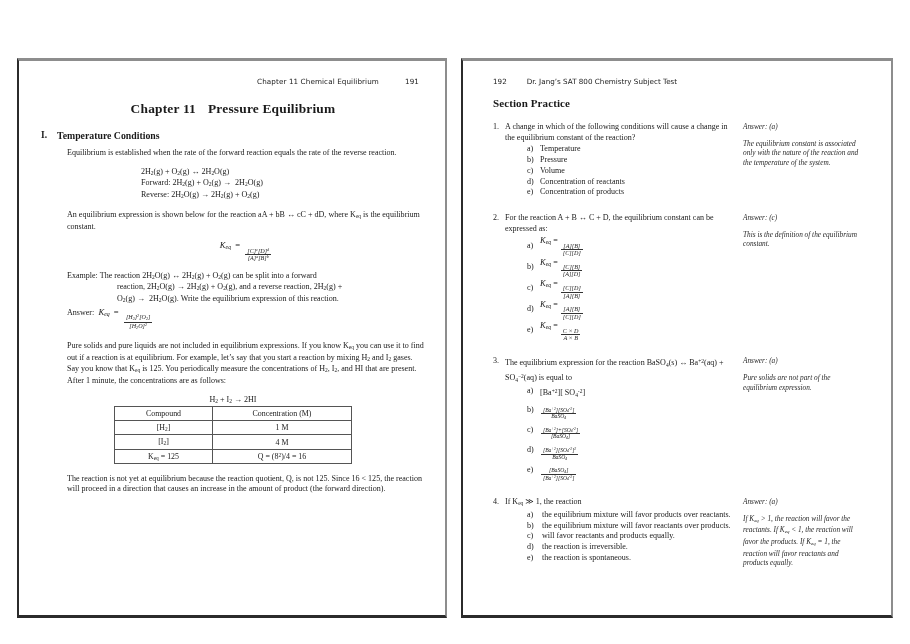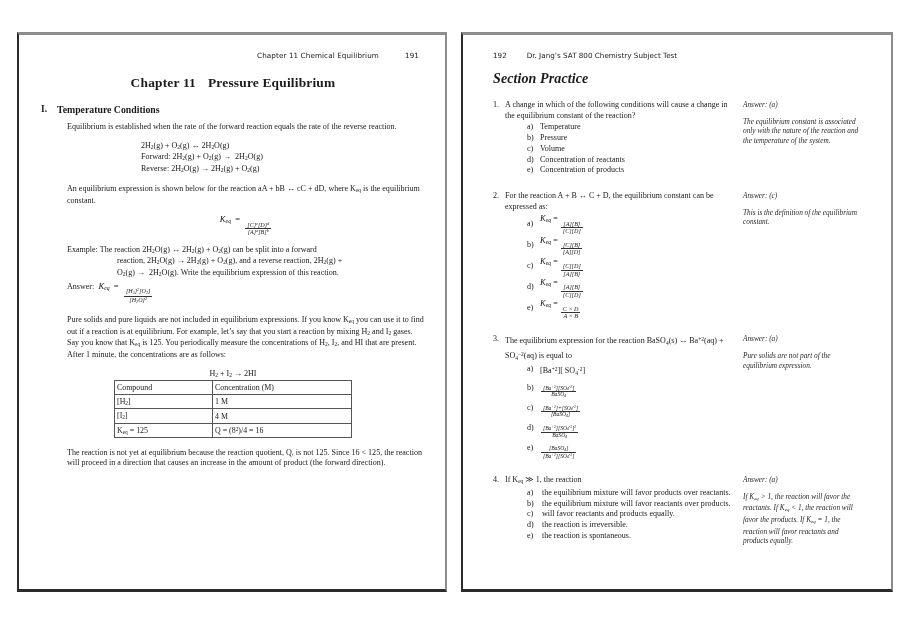--- a/index.html
+++ b/index.html
@@ -4,21 +4,21 @@
 <style>
   html,body{margin:0;padding:0;}
   body{
     width:910px;height:644px;background:#ffffff;
     font-family:"Liberation Serif", serif;
     color:#1a1a1a;overflow:hidden;
   }
   .spread{position:relative;width:910px;height:644px;}
 
   .page{
-    position:absolute;top:32px;height:560px;background:#fff;
+    position:absolute;top:58px;height:560px;background:#fff;
     border:1px solid #e9e9e9;
     border-left:2px solid #2b2b2b;
     border-top:3px solid #8d8d8d;
     border-right:2px solid #8d8d8d;
     border-bottom:3px solid #2b2b2b;
     box-sizing:border-box;
   }
   .page-left{left:17px;width:430px;}
   .page-right{left:461px;width:432px;padding-left:38px;}
 
@@ -64,31 +64,31 @@
 
   .example{margin-left:26px;font-size:8.05px;line-height:10.6px;}
   .example .hang{margin-left:50px;display:block;}
 
   .tbl-title{text-align:center;font-size:8.05px;margin:2px 0 2px 0;}
   table.data{
     border-collapse:collapse;margin:0 auto;width:238px;
     font-size:7.9px;
   }
   table.data td{
-    border:.9px solid #555;text-align:left;padding:1.1px 2px;height:11px;
+    border:.9px solid #555;text-align:center;padding:1.1px 2px;height:11px;
   }
   table.data td.c1{width:93px;}
 
   
   .rh{
     font-family:"DejaVu Sans", sans-serif;font-size:7.2px;
     display:flex;gap:20px;margin:2px 0 0 8px;
   }
-  .sp-title{font-weight:bold;font-size:14px;margin:11px 0 0 8px;
-            font-family:"Liberation Serif",serif;letter-spacing:.1px;font-style:italic;}
+  .sp-title{font-weight:bold;font-size:11px;margin:11px 0 0 8px;
+            font-family:"Liberation Serif",serif;letter-spacing:.1px;}
 
   .qrow{display:flex;margin-top:13px;}
   .qmain{width:252px;display:flex;}
   .qnum{width:20px;flex:none;font-size:8.05px;padding-left:8px;box-sizing:border-box;}
   .qtext{font-size:8.05px;line-height:10.7px;flex:1;}
   .opts{margin:1px 0 0 22px;font-size:8.05px;line-height:10.7px;}
   .opt{display:flex;}
   .olbl{width:13px;flex:none;}
   .opt.wide .olbl{width:15px;}
   .oval{flex:1;}

